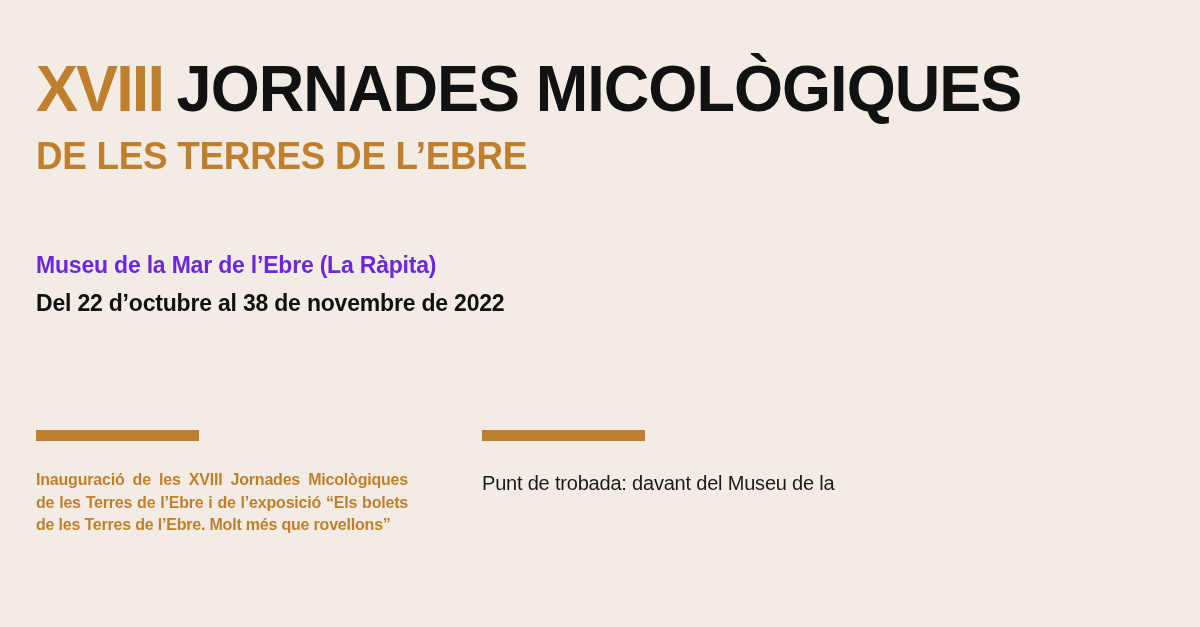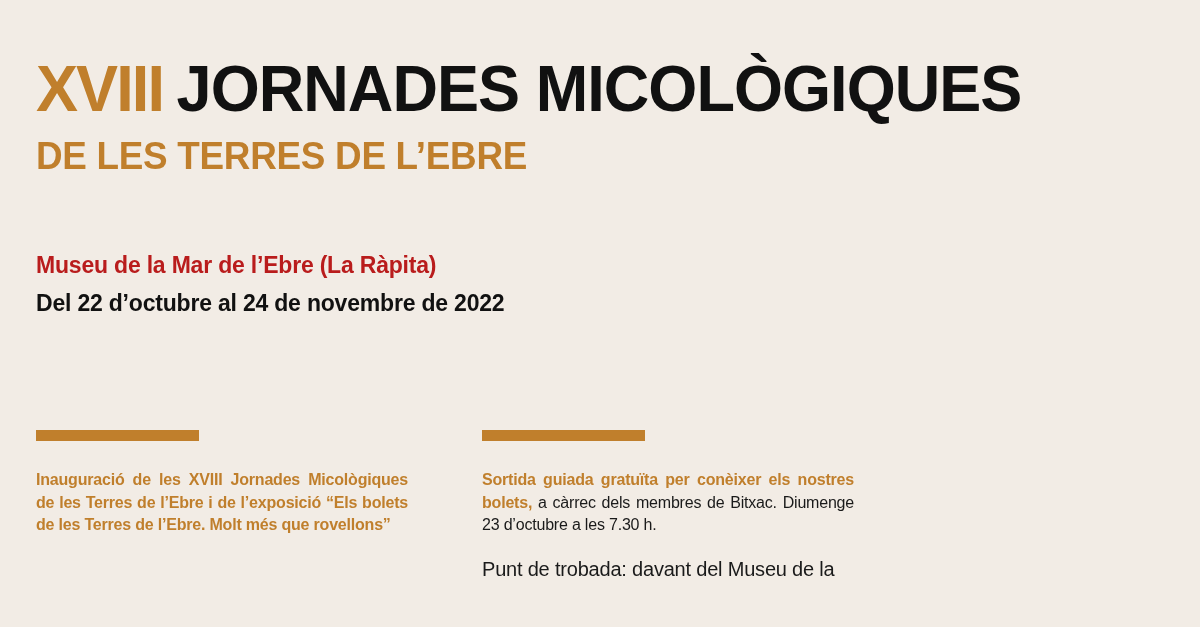--- a/index.html
+++ b/index.html
@@ -66,21 +66,21 @@
   .venue-block {
     position: absolute;
     left: 36px;
     top: 252px;
     width: 900px;
   }
   .venue {
     font-family: "Liberation Sans", sans-serif;
     font-weight: bold;
     font-size: 23px;
-    color: #b91c1c;
+    color: #6d28d9;
     margin: 0;
     letter-spacing: -0.2px;
   }
   .dates {
     font-family: "Liberation Sans", sans-serif;
     font-weight: bold;
     font-size: 23px;
     color: #111111;
     margin: 11px 0 0 0;
     letter-spacing: -0.2px;
@@ -134,30 +134,29 @@
 
 <div class="poster">
 
   <div class="title-block">
     <h1 class="main-title"><span class="roman">XVIII</span><span>JORNADES MICOLÒGIQUES</span></h1>
     <h2 class="subtitle">DE LES TERRES DE L’EBRE</h2>
   </div>
 
   <div class="venue-block">
     <p class="venue">Museu de la Mar de l’Ebre (La Ràpita)</p>
-    <p class="dates">Del 22 d’octubre al 24 de novembre de 2022</p>
+    <p class="dates">Del 22 d’octubre al 38 de novembre de 2022</p>
   </div>
 
   <div class="columns">
 
     <div class="column">
       <div class="rule"></div>
       <p class="col-lead"><span>Inauguració de les XVIII Jornades Micològiques de les Terres de l’Ebre i de l’exposició “Els bolets de les Terres de l’Ebre. Molt més que rovellons”</span><span class="cont"></span></p>
     </div>
 
     <div class="column">
       <div class="rule"></div>
-      <p class="col-lead"><span>Sortida guiada gratuïta per conèixer els nostres bolets,</span><span class="cont"> a càrrec dels membres de Bitxac. Diumenge 23 d’octubre a les 7.30 h.</span></p>
       <p class="col-para">Punt de trobada: davant del Museu de la</p>
     </div>
 
   </div>
 </div>
 
 </body></html>

